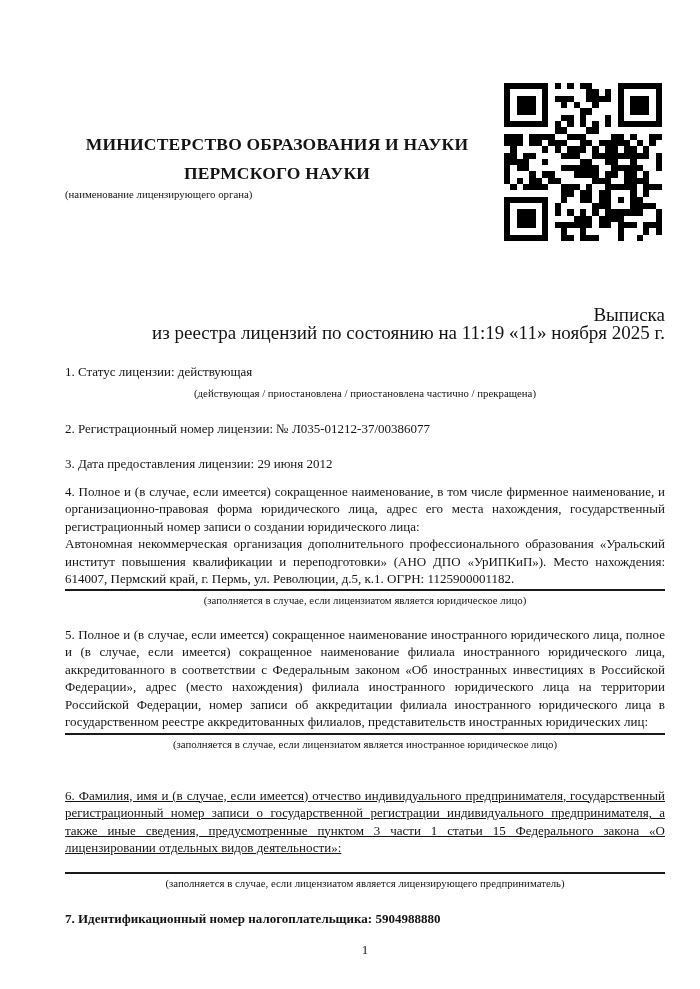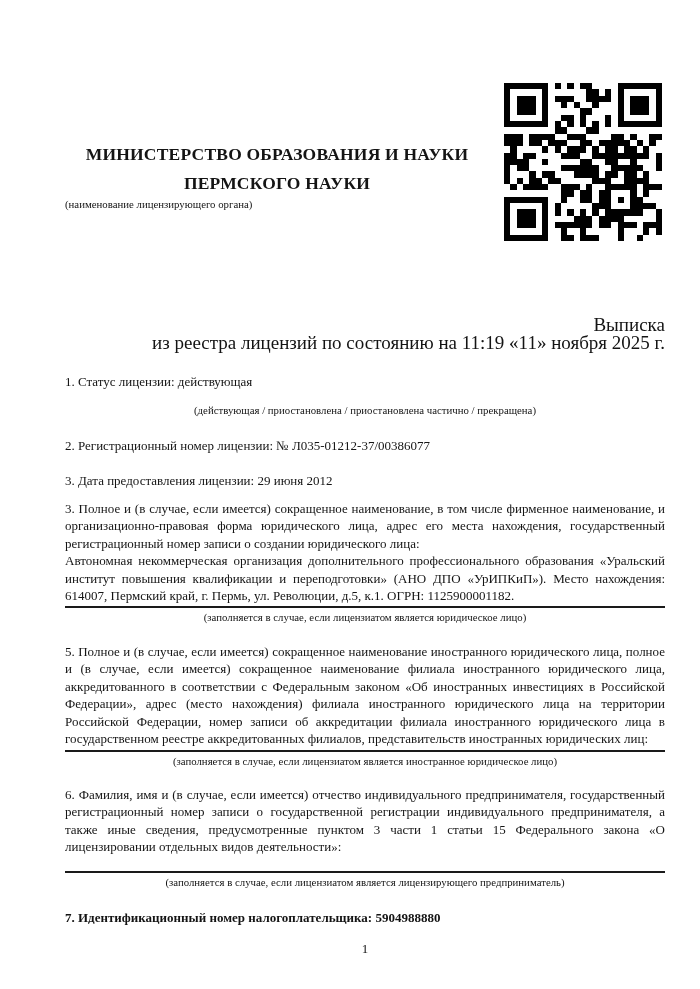--- a/index.html
+++ b/index.html
@@ -8,46 +8,46 @@
     background:#ffffff;
     font-family:"Liberation Serif","DejaVu Serif",serif;
     color:#141414;
     -webkit-font-smoothing:antialiased;
   }
   .page { position:relative; width:700px; height:989px; background:#ffffff; overflow:hidden; }
 
   .qr { position:absolute; left:504px; top:83px; width:158px; height:158px; }
   .qr svg { display:block; }
 
-  .content { position:absolute; left:0; top:12px; width:700px; }
+  .content { position:absolute; left:0; top:2px; width:700px; }
 
   .header-block {
     margin:128px 0 0 65px; width:424px; text-align:center;
     font-weight:bold; font-size:17.5px; line-height:29px; letter-spacing:.2px;
   }
   .header-caption { margin-left:65px; width:424px; text-align:left; font-size:10.8px; line-height:13px; }
 
   .title-block { margin:105px 0 0 65px; width:600px; text-align:right; font-size:19px; line-height:17.5px; }
 
   .body-item { margin-left:65px; width:600px; font-size:13px; line-height:17.5px; }
   .just { text-align:justify; text-justify:inter-word; }
 
   .item1 { margin-top:22px; }
   .cap { margin-left:65px; width:600px; text-align:center; font-size:10.8px; line-height:14px; }
-  .cap1 { margin-top:12px; }
+  .cap1 { margin-top:5px; }
   .item2 { margin-top:20px; }
   .item3 { margin-top:18px; }
   .item4q { margin-top:10px; }
 
   .rule { margin-left:65px; width:600px; border:0; border-top:2px solid #1a1a1a; height:0; }
   .rule1 { margin-top:1px; }
   .cap-rule { margin-top:2px; }
   .item5 { margin-top:19px; }
   .rule2 { margin-top:2px; }
-  .item6 { margin-top:18px; }
+  .item6 { margin-top:36px;text-decoration:underline; }
   .rule3 { margin-top:15px; }
   .item7 { margin-top:20px;font-weight:bold; }
 
   .page-number { margin-top:15px; margin-left:65px; width:600px; text-align:center; font-size:13px; }
 </style>
 </head>
 <body>
 
 <div class="page">
 
@@ -402,21 +402,21 @@
       <div>из реестра лицензий по состоянию на 11:19 «11» ноября 2025 г.</div>
     </div>
 
     <div class="body-item item1">1. Статус лицензии: действующая</div>
     <div class="cap cap1">(действующая / приостановлена / приостановлена частично / прекращена)</div>
 
     <div class="body-item item2">2. Регистрационный номер лицензии: № Л035-01212-37/00386077</div>
 
     <div class="body-item item3">3. Дата предоставления лицензии: 29 июня 2012</div>
 
-    <div class="body-item item4q just">3. Полное и (в случае, если имеется) сокращенное наименование, в том числе фирменное наименование, и организационно-правовая форма юридического лица, адрес его места нахождения, государственный регистрационный номер записи о создании юридического лица:</div>
+    <div class="body-item item4q just">4. Полное и (в случае, если имеется) сокращенное наименование, в том числе фирменное наименование, и организационно-правовая форма юридического лица, адрес его места нахождения, государственный регистрационный номер записи о создании юридического лица:</div>
     <div class="body-item just">Автономная некоммерческая организация дополнительного профессионального образования «Уральский институт повышения квалификации и переподготовки» (АНО ДПО «УрИПКиП»). Место нахождения: 614007, Пермский край, г. Пермь, ул. Революции, д.5, к.1. ОГРН: 1125900001182.</div>
     <hr class="rule rule1">
     <div class="cap cap-rule">(заполняется в случае, если лицензиатом является юридическое лицо)</div>
 
     <div class="body-item item5 just">5. Полное и (в случае, если имеется) сокращенное наименование иностранного юридического лица, полное и (в случае, если имеется) сокращенное наименование филиала иностранного юридического лица, аккредитованного в соответствии с Федеральным законом «Об иностранных инвестициях в Российской Федерации», адрес (место нахождения) филиала иностранного юридического лица на территории Российской Федерации, номер записи об аккредитации филиала иностранного юридического лица в государственном реестре аккредитованных филиалов, представительств иностранных юридических лиц:</div>
     <hr class="rule rule2">
     <div class="cap cap-rule">(заполняется в случае, если лицензиатом является иностранное юридическое лицо)</div>
 
     <div class="body-item item6 just">6. Фамилия, имя и (в случае, если имеется) отчество индивидуального предпринимателя, государственный регистрационный номер записи о государственной регистрации индивидуального предпринимателя, а также иные сведения, предусмотренные пунктом 3 части 1 статьи 15 Федерального закона «О лицензировании отдельных видов деятельности»:</div>
     <hr class="rule rule3">

